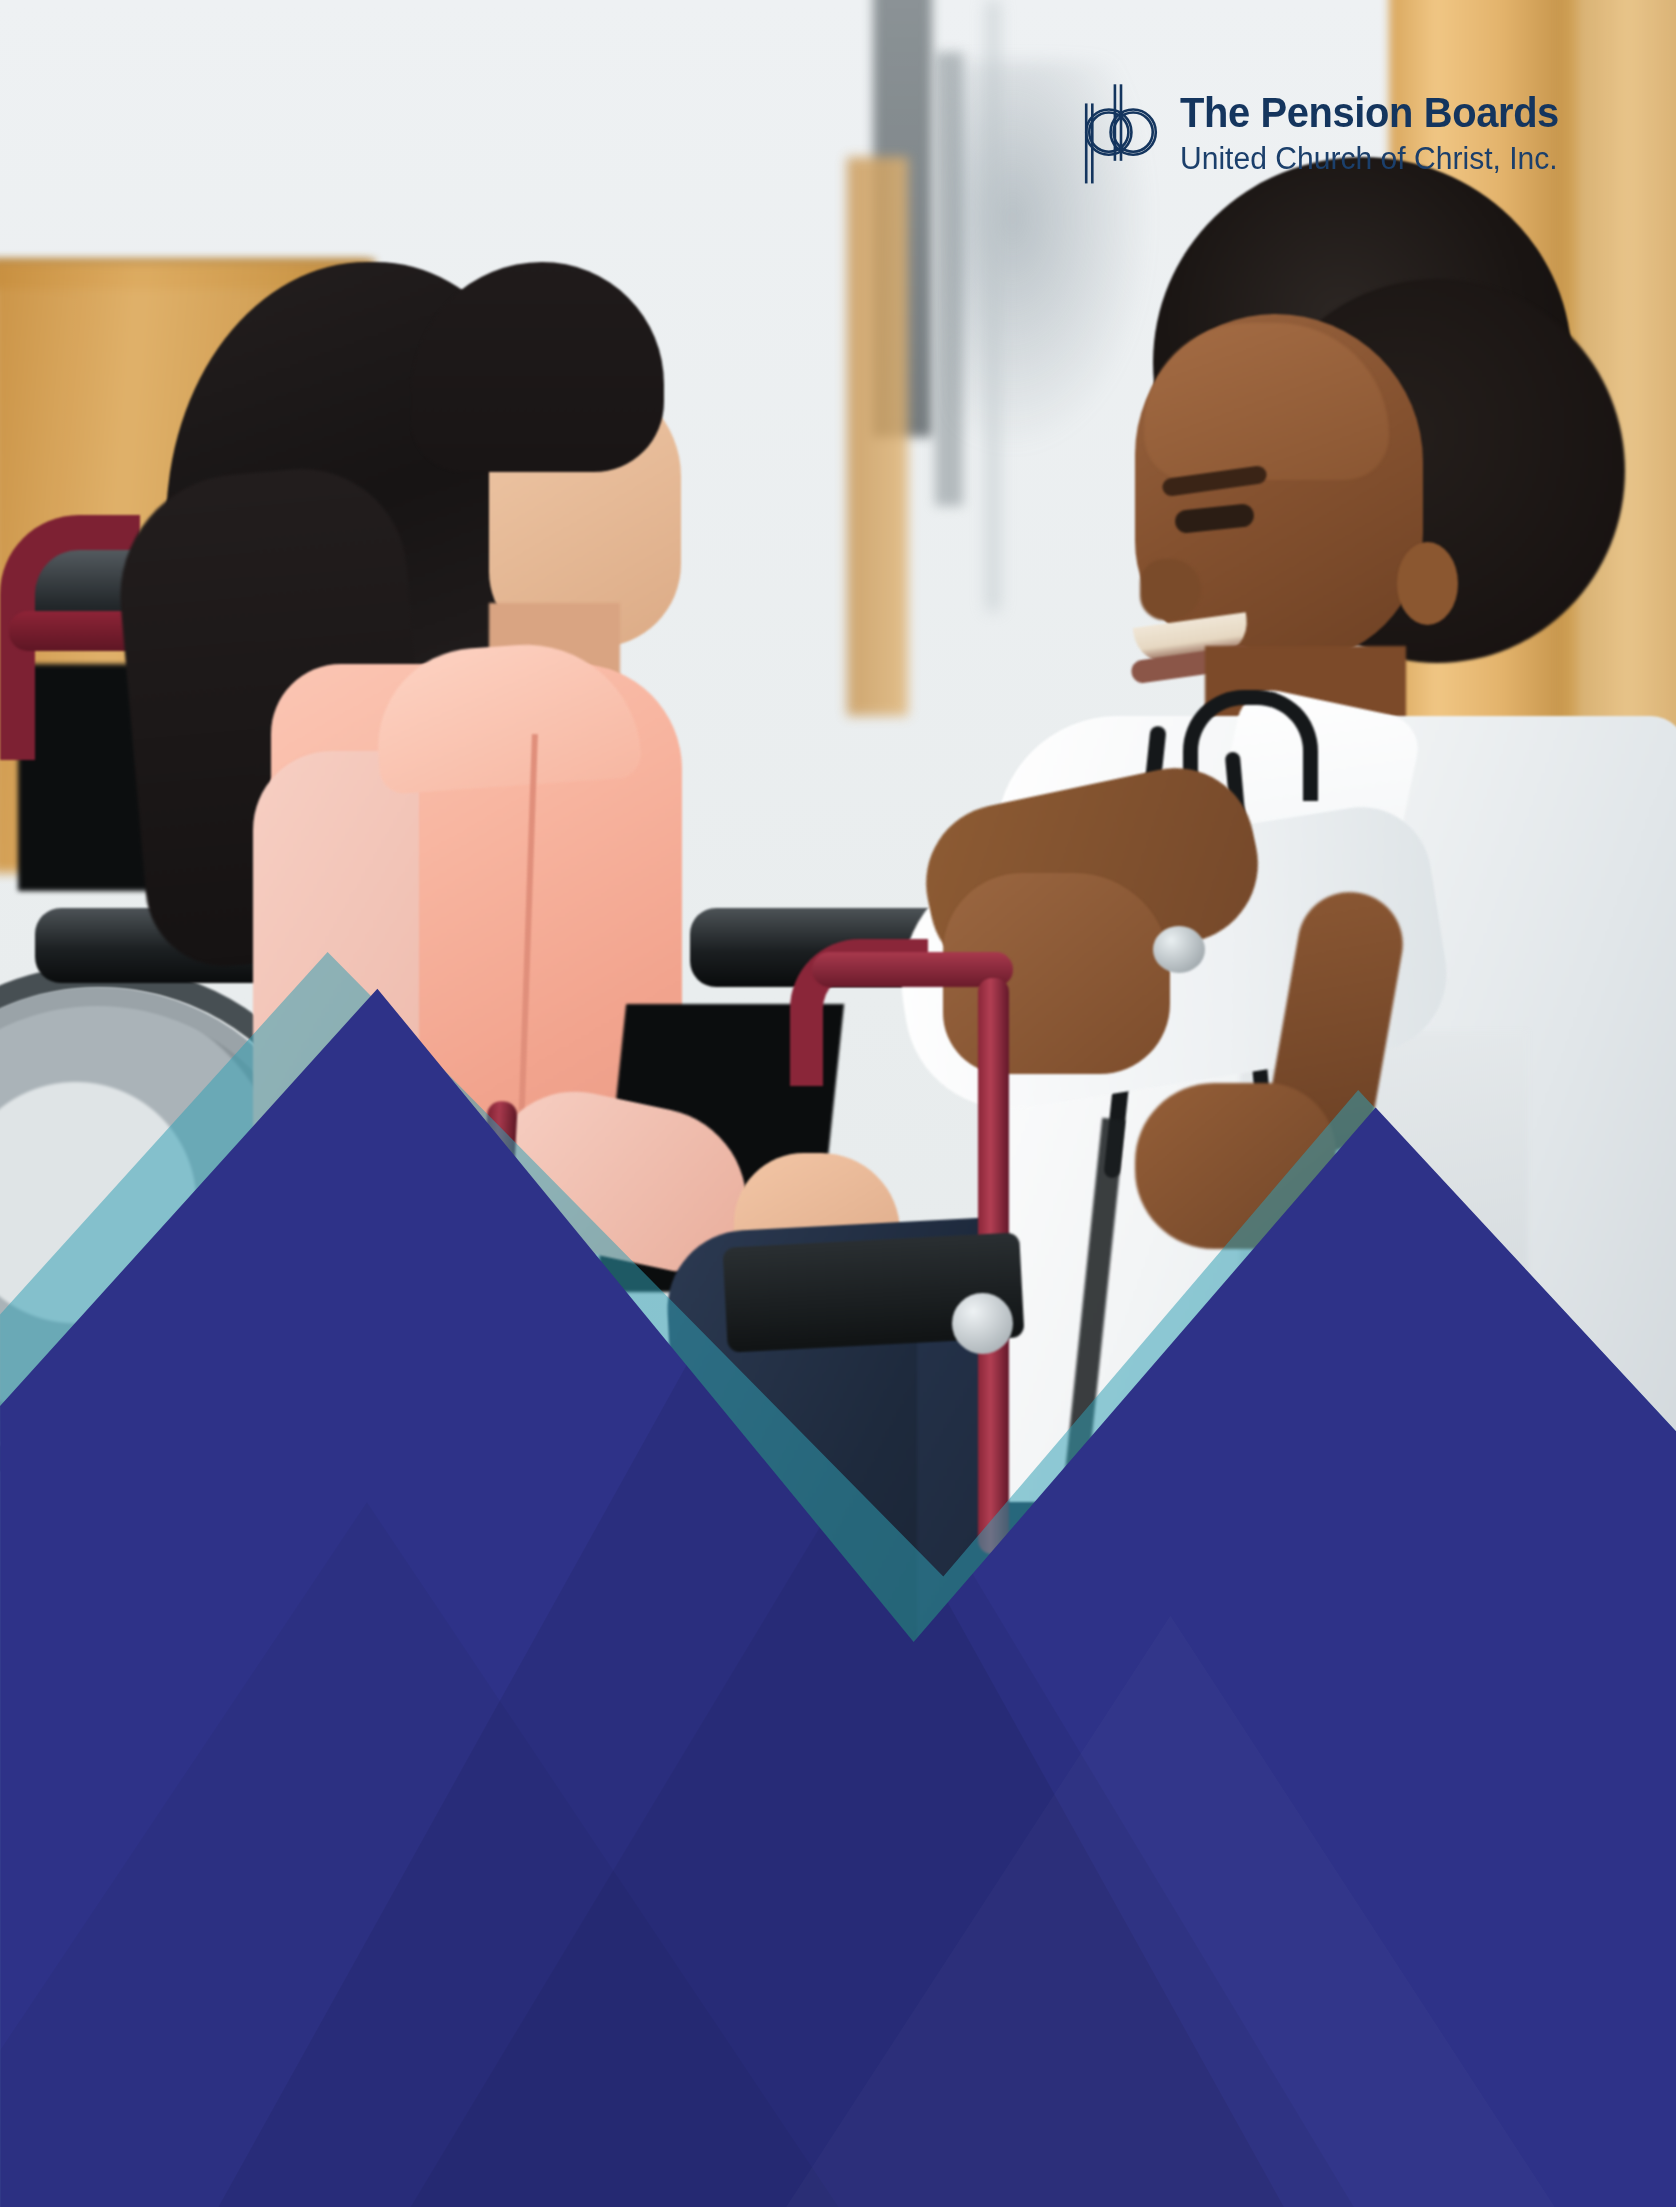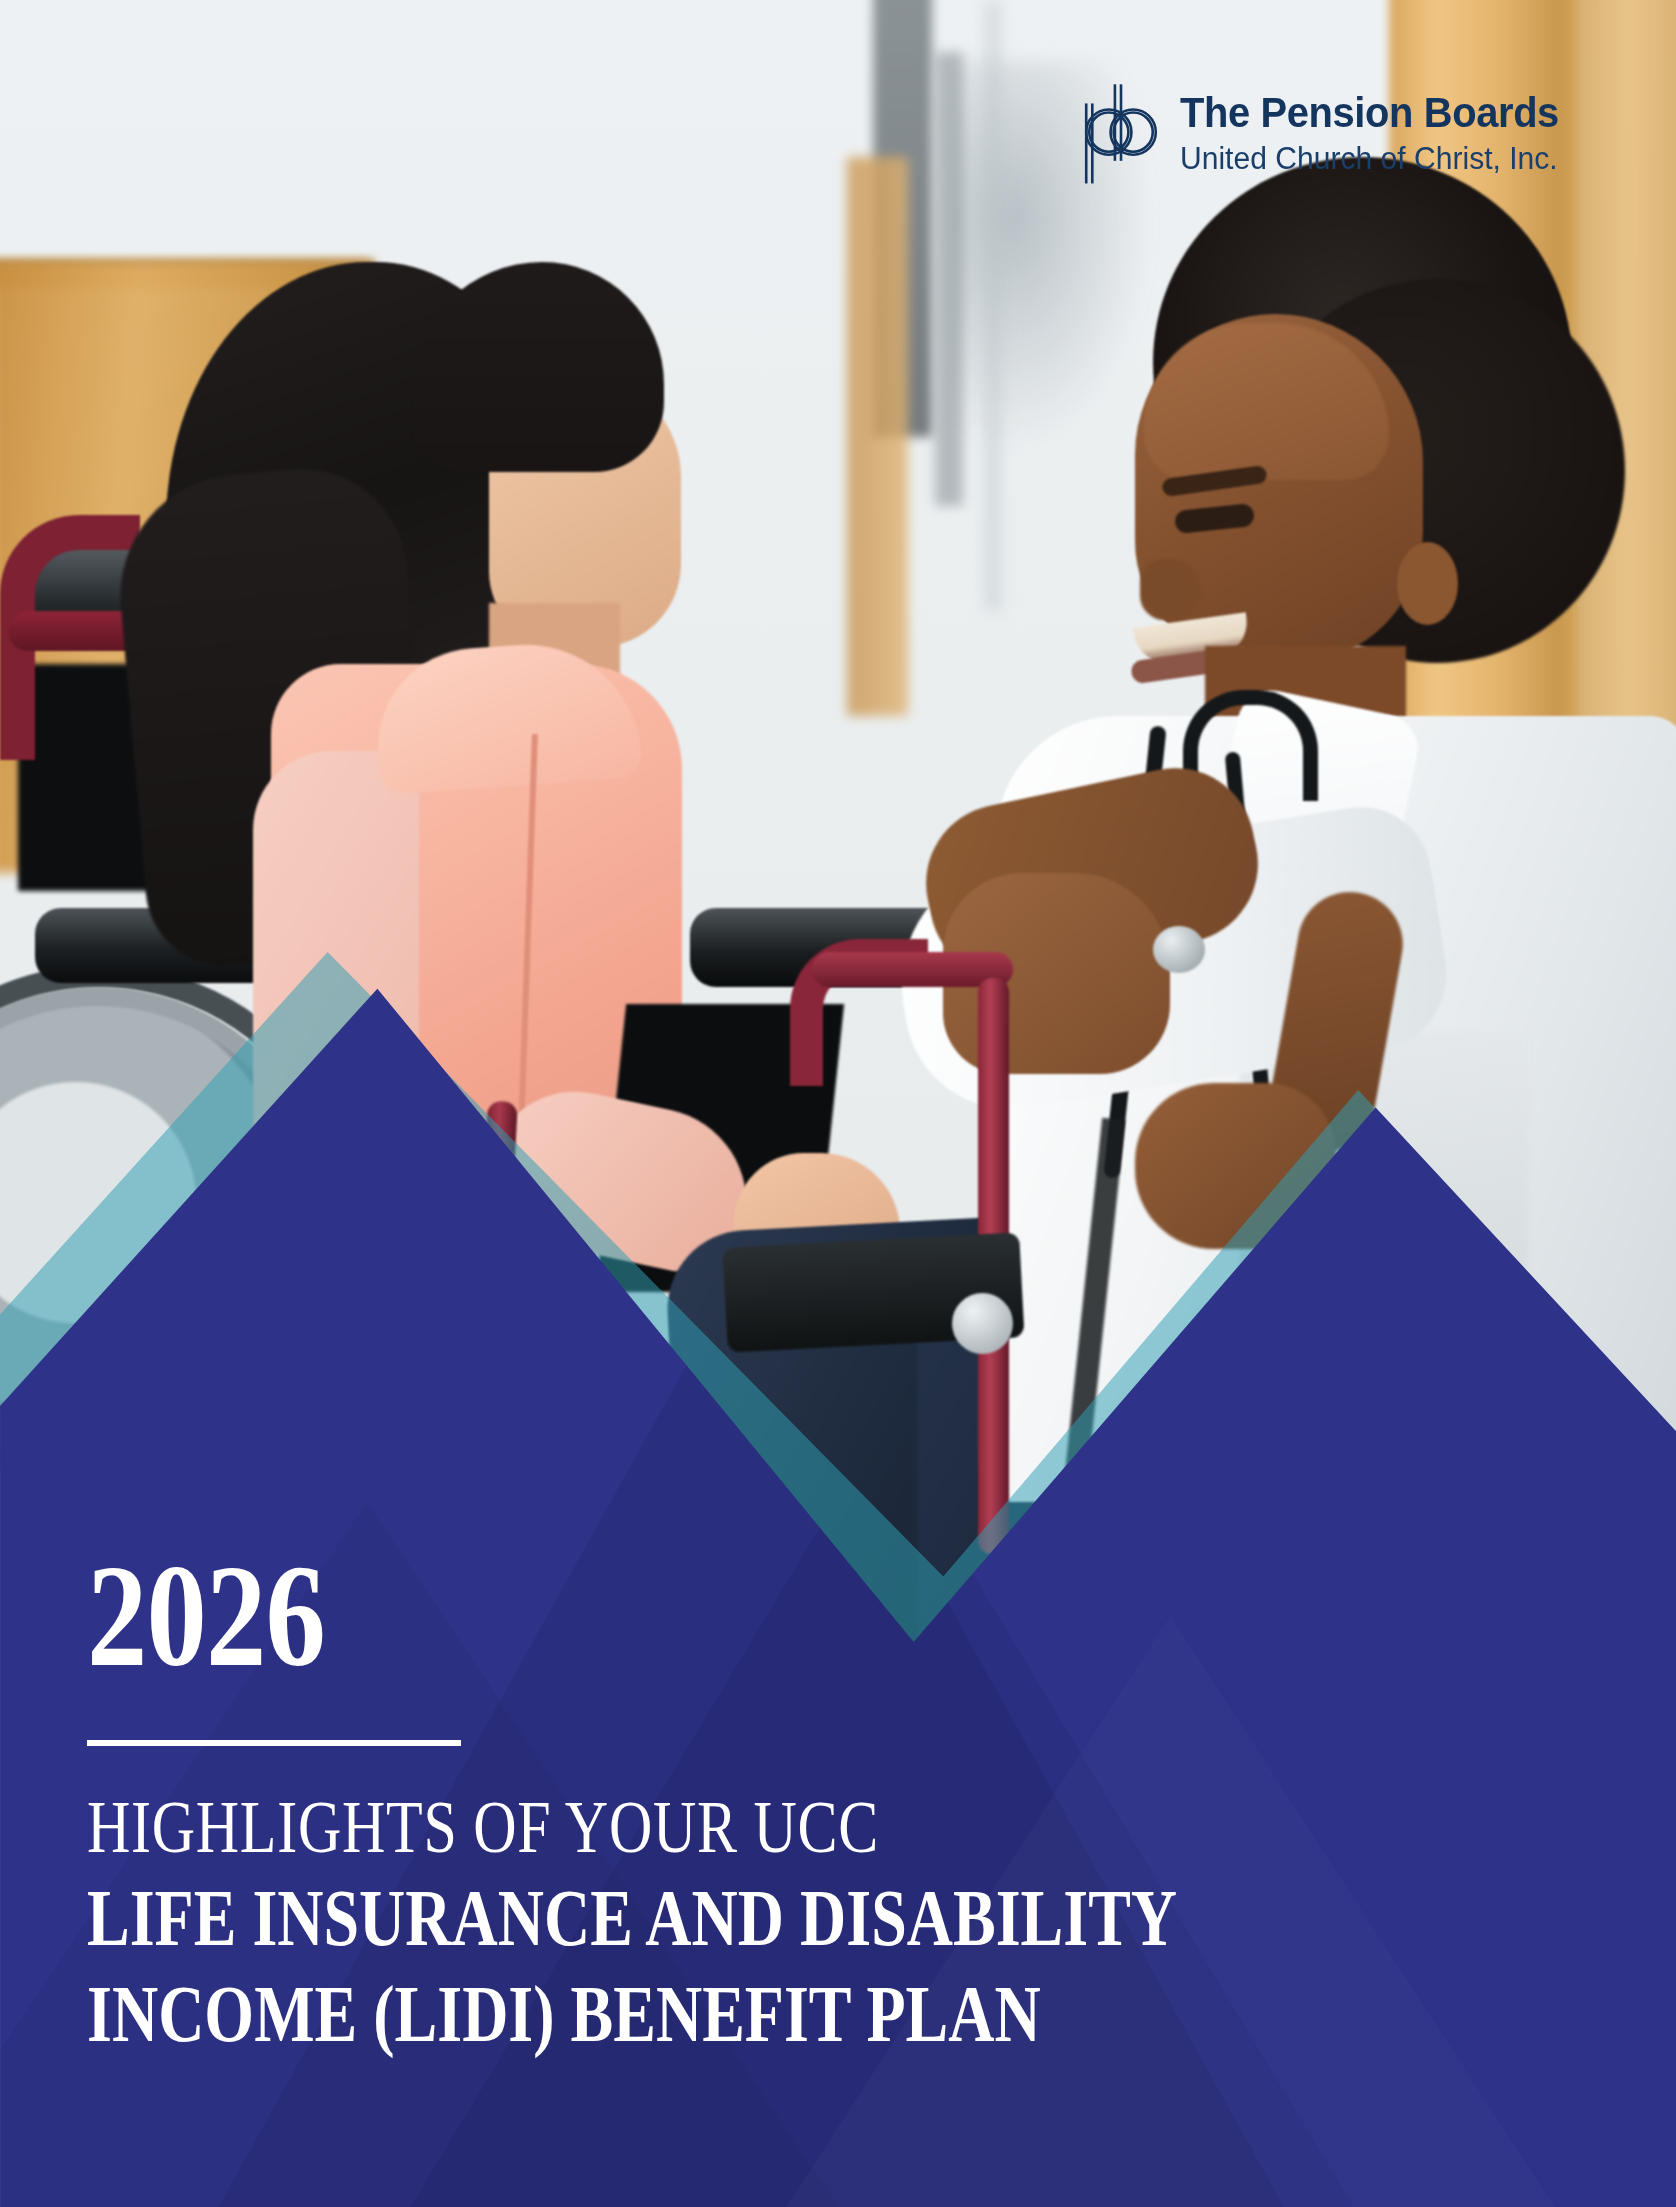--- a/index.html
+++ b/index.html
@@ -517,22 +517,15 @@
         <circle cx="60" cy="63" r="26"></circle>
         <circle cx="60" cy="63" r="22.5"></circle>
       </g>
     </svg>
     <div class="logo-text">
       <span class="logo-t1">The Pension Boards</span>
       <span class="logo-t2">United Church of Christ, Inc.</span>
     </div>
   </div>
 
-  <div class="cover-text">
-    <div class="year">2026</div>
-    <div class="rule"></div>
-    <div class="sub">HIGHLIGHTS OF YOUR UCC</div>
-    <div class="title-line">LIFE INSURANCE AND DISABILITY</div>
-    <div class="title-line">INCOME (LIDI) BENEFIT PLAN</div>
-  </div>
 
 </div>
 
 
 </body></html>

